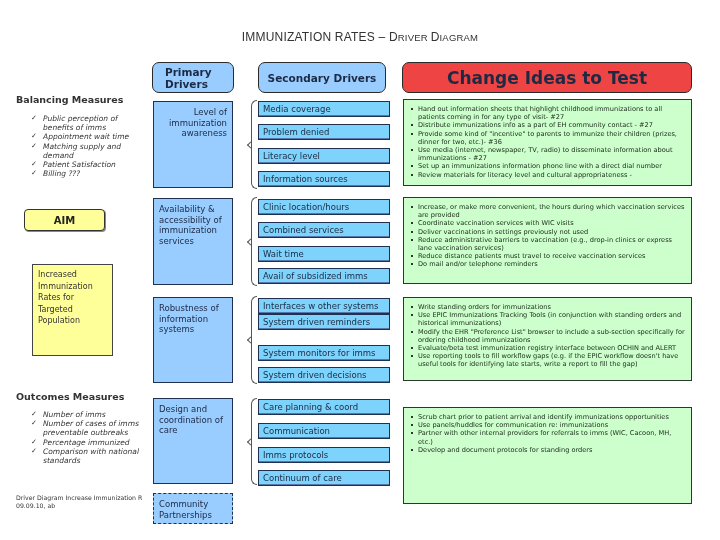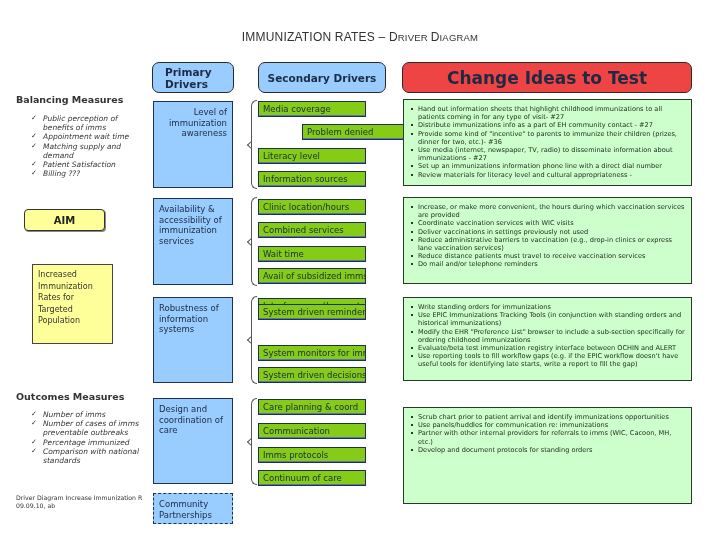--- a/index.html
+++ b/index.html
@@ -33,21 +33,21 @@
   .side-list li .check { position: absolute; left: 0; top: 0; font-style: normal; font-size: 7px; }
 
   .aim {
     position: absolute; left: 24px; top: 209px; width: 81px; height: 22px;
     background: #ffff99; border: 1px solid #333; border-radius: 4px;
     box-shadow: 1px 1px 0 #888;
     display: flex; align-items: center; justify-content: center;
     font-weight: bold; font-size: 10px; color: #222;
   }
   .aim-box {
-    position: absolute; left: 32px; top: 264px; width: 81px; height: 80px;
+    position: absolute; left: 32px; top: 264px; width: 81px; height: 92px;
     background: #ffff99; border: 1px solid #444; padding: 4px 5px;
     font-size: 8px; line-height: 11.5px; color: #333;
   }
 
   .primary {
     position: absolute; left: 153px; width: 80px; background: #99ccff;
     border: 1px solid #203050; padding: 5px 5px;
     font-size: 8.5px; line-height: 10.5px; color: #1d2a44;
   }
   .primary.dashed { border: 1px dashed #203050; }
@@ -56,22 +56,22 @@
     position: absolute; left: 251px; width: 6px; border: 1px solid #555;
     border-right: none; border-radius: 6px 0 0 6px;
   }
   .brace::after {
     content: ""; position: absolute; left: -4px; top: 50%; width: 4px; height: 4px;
     border-left: 1px solid #555; border-bottom: 1px solid #555;
     transform: translateY(-50%) rotate(45deg);
   }
 
   .sec {
-    position: absolute; left: 258px; width: 108px; height: 16px;
-    background: #84cc16; border: 1px solid #203050;
+    position: absolute; left: 258px; width: 132px; height: 16px;
+    background: #7dd3fc; border: 1px solid #203050;
     box-shadow: inset 0 -1px 0 #5577aa;
     font-size: 8.5px; line-height: 15px; padding-left: 4px; color: #1d2a44;
     white-space: nowrap; overflow: hidden;
   }
 
   .ideas {
     position: absolute; left: 403px; width: 289px; background: #ccffcc;
     border: 1px solid #2a3a2a; padding: 3px 6px 3px 6px; overflow: hidden;
   }
   .ideas ul { list-style: none; }
@@ -127,21 +127,21 @@
 <ul class="side-list" style="left:31px;top:410px;width:115px;">
   <li><span class="check">✓</span><span>Number of imms</span></li>
   <li><span class="check">✓</span><span>Number of cases of imms preventable outbreaks</span></li>
   <li><span class="check">✓</span><span>Percentage immunized</span></li>
   <li><span class="check">✓</span><span>Comparison with national standards</span></li>
 </ul>
 
 <div class="primary" style="top:101px;height:87px;text-align:right;"><span>Level of immunization awareness</span></div>
 <div class="brace" style="top:100px;height:89px;"></div>
 <div class="sec" style="top:101px;">Media coverage</div>
-<div class="sec" style="top:124px;margin-left:44px;">Problem denied</div>
+<div class="sec" style="top:124px;">Problem denied</div>
 <div class="sec" style="top:148px;">Literacy level</div>
 <div class="sec" style="top:171px;">Information sources</div>
 <div class="ideas" style="top:99px;height:87px;padding-top:5px;">
   <ul>
     <li>Hand out information sheets that highlight childhood immunizations to all patients coming in for any type of visit- #27</li>
     <li>Distribute immunizations info as a part of EH community contact - #27</li>
     <li>Provide some kind of "incentive" to parents to immunize their children (prizes, dinner for two, etc.)- #36</li>
     <li>Use media (internet, newspaper, TV, radio) to disseminate information about immunizations - #27</li>
     <li>Set up an immunizations information phone line with a direct dial number</li>
     <li>Review materials for literacy level and cultural appropriateness -</li>
@@ -161,21 +161,21 @@
     <li>Deliver vaccinations in settings previously not used</li>
     <li>Reduce administrative barriers to vaccination (e.g., drop-in clinics or express lane vaccination services)</li>
     <li>Reduce distance patients must travel to receive vaccination services</li>
     <li>Do mail and/or telephone reminders</li>
   </ul>
 </div>
 
 <div class="primary" style="top:297px;height:86px;"><span>Robustness of information systems</span></div>
 <div class="brace" style="top:296px;height:88px;"></div>
 <div class="sec" style="top:298px;">Interfaces w other systems</div>
-<div class="sec" style="top:304px;">System driven reminders</div>
+<div class="sec" style="top:314px;">System driven reminders</div>
 <div class="sec" style="top:345px;">System monitors for imms</div>
 <div class="sec" style="top:367px;">System driven decisions</div>
 <div class="ideas" style="top:297px;height:84px;padding-top:5px;">
   <ul>
     <li>Write standing orders for immunizations</li>
     <li>Use EPIC Immunizations Tracking Tools (in conjunction with standing orders and historical immunizations)</li>
     <li>Modify the EHR "Preference List" browser to include a sub-section specifically for  ordering childhood immunizations</li>
     <li>Evaluate/beta test immunization registry interface between OCHIN and ALERT</li>
     <li>Use reporting tools to fill workflow gaps (e.g. if the EPIC workflow doesn't have useful tools for identifying late starts, write a report to fill the gap)</li>
   </ul>

